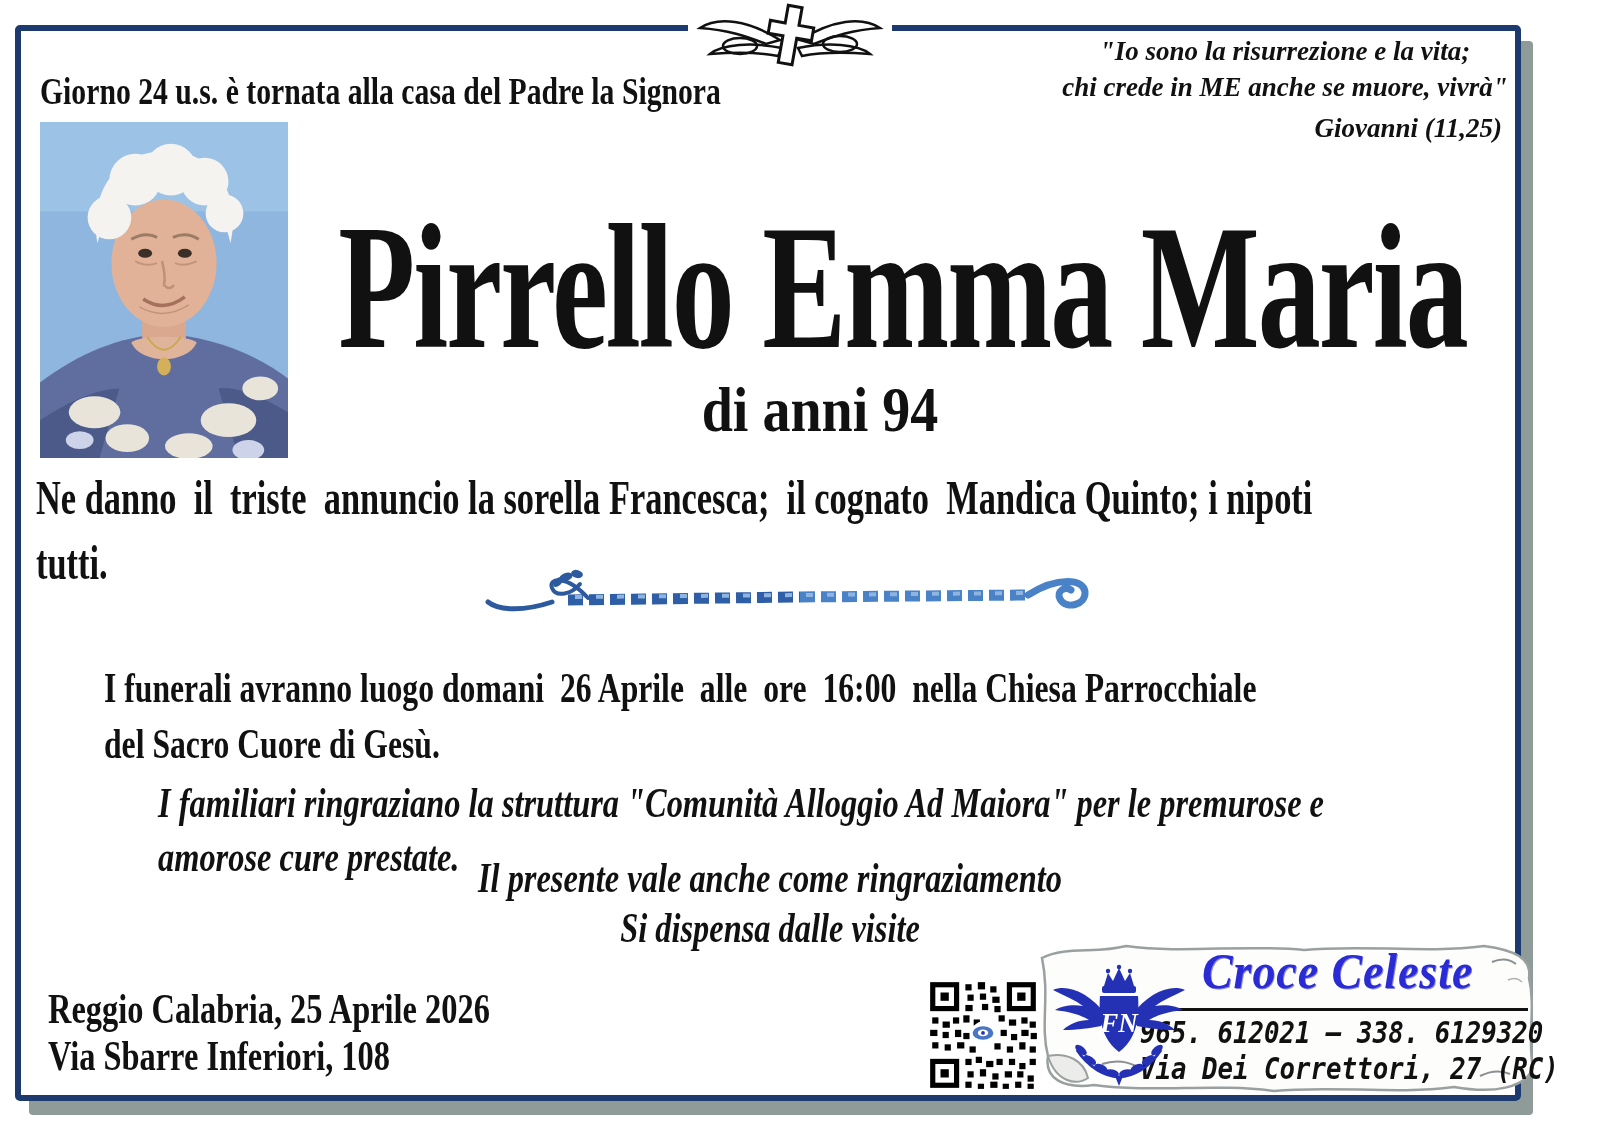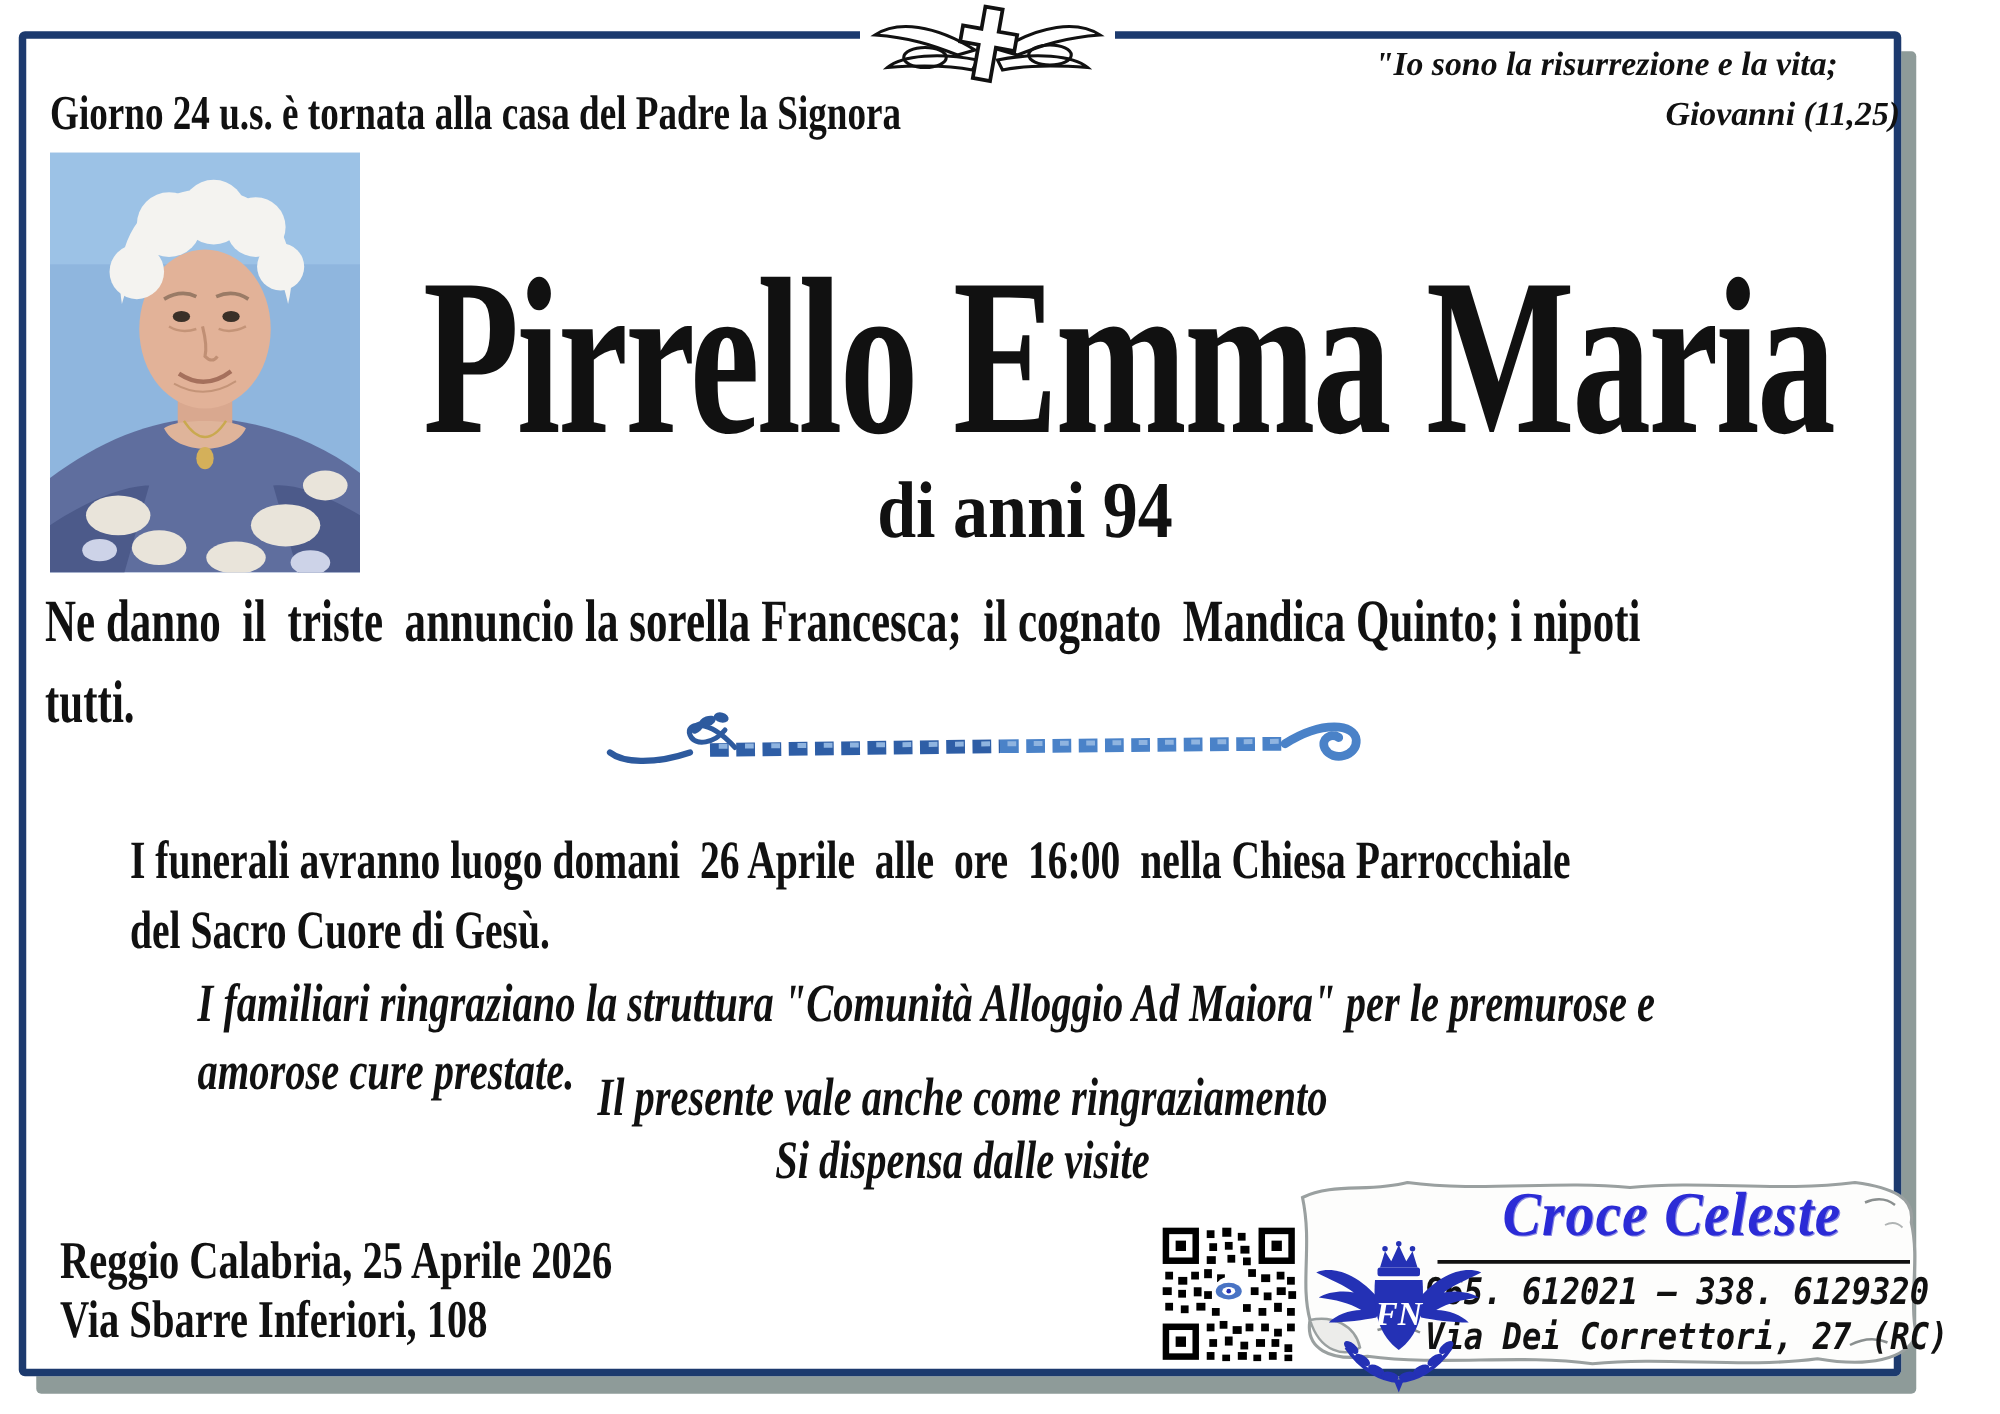--- a/index.html
+++ b/index.html
@@ -9,21 +9,21 @@
   .frame{left:15px;top:25px;width:1494px;height:1064px;
          border:6px solid #1c3a6e;border-radius:5px;
          box-shadow:13px 15px 0 -1px #8e9b99;z-index:1;}
   .z2{z-index:2;}
   .z3{z-index:3;}
   .pre{white-space:pre;}
   .intro{left:40px;top:70px;font-size:33px;font-weight:bold;white-space:nowrap;
          transform:scale(0.9,1.18);transform-origin:left top;}
   .quote{left:1050px;top:33px;width:470px;text-align:center;
          font-size:27px;font-weight:bold;font-style:italic;line-height:1.35;}
-  .quote .attr{text-align:right;margin-top:4px;}
+  .quote .attr{text-align:right;padding-right:18px;margin-top:4px;}
   .photo{left:40px;top:122px;width:248px;height:336px;}
   .photo svg{width:100%;height:100%;display:block;}
   .name{left:290px;top:185px;width:1225px;text-align:center;font-weight:bold;
         font-size:126px;letter-spacing:-2px;white-space:nowrap;
         transform:scale(1,1.42);transform-origin:top center;}
   .age{left:290px;top:372px;width:1060px;text-align:center;font-weight:bold;
        font-size:56px;transform:scale(1,1.15);transform-origin:top center;}
   .ann{left:36px;top:466px;font-size:37px;font-weight:bold;line-height:1.35;
        transform:scale(0.93,1.3);transform-origin:left top;}
   .divider{left:480px;top:566px;width:620px;height:54px;}
@@ -49,21 +49,21 @@
   .agphone{position:absolute;left:108px;top:80px;width:395px;text-align:center;
            font-family:"DejaVu Sans Mono",monospace;font-style:italic;font-weight:bold;
            font-size:28px;white-space:nowrap;transform:scale(0.92,1.05);
            transform-origin:left top;}
   .agaddr{position:absolute;left:108px;top:116px;width:395px;text-align:center;
           font-family:"DejaVu Sans Mono",monospace;font-style:italic;font-weight:bold;
           font-size:28px;white-space:nowrap;transform:scale(0.92,1.05);
           transform-origin:left top;}
   .qr{left:926px;top:978px;width:114px;height:114px;}
   .qr svg{width:100%;height:100%;display:block;}
-  .emblem{left:1048px;top:984px;width:142px;height:136px;}
+  .emblem{left:1048px;top:956px;width:142px;height:136px;}
   .emblem svg{width:100%;height:100%;display:block;}
 </style>
 </head>
 <body>
 
 <div>
 
   <div class="abs frame"></div>
 
   <div class="abs cross z2">
@@ -78,20 +78,21 @@
       <g transform="rotate(10 102 36)">
         <path d="M95,6 h14 v18 h15 v13 h-15 v27 h-14 v-27 h-15 v-13 h15 Z" fill="#fff" stroke="#111" stroke-width="3"></path>
       </g>
     </svg>
   </div>
 
   <div class="abs intro z2">Giorno 24 u.s. è tornata alla casa del Padre la Signora</div>
 
   <div class="abs quote z2">
     <div>"Io sono la risurrezione e la vita;</div>
+    <div>chi crede in ME anche se muore, vivrà"</div>
     <div class="attr">Giovanni (11,25)</div>
   </div>
 
   <div class="abs photo z2">
     <svg viewBox="0 0 250 338" preserveAspectRatio="none">
       <rect width="250" height="338" fill="#8fb6de"></rect>
       <rect width="250" height="90" fill="#9cc2e6"></rect>
       <path d="M0,338 L0,262 C40,232 80,216 125,213 C172,216 216,232 250,258 L250,338 Z" fill="#5f6e9e"></path>
       <path d="M0,338 L0,300 C30,280 60,268 80,268 L60,338 Z" fill="#4c5a8a"></path>
       <path d="M250,338 L250,292 C220,274 196,266 180,268 L200,338 Z" fill="#4c5a8a"></path>

